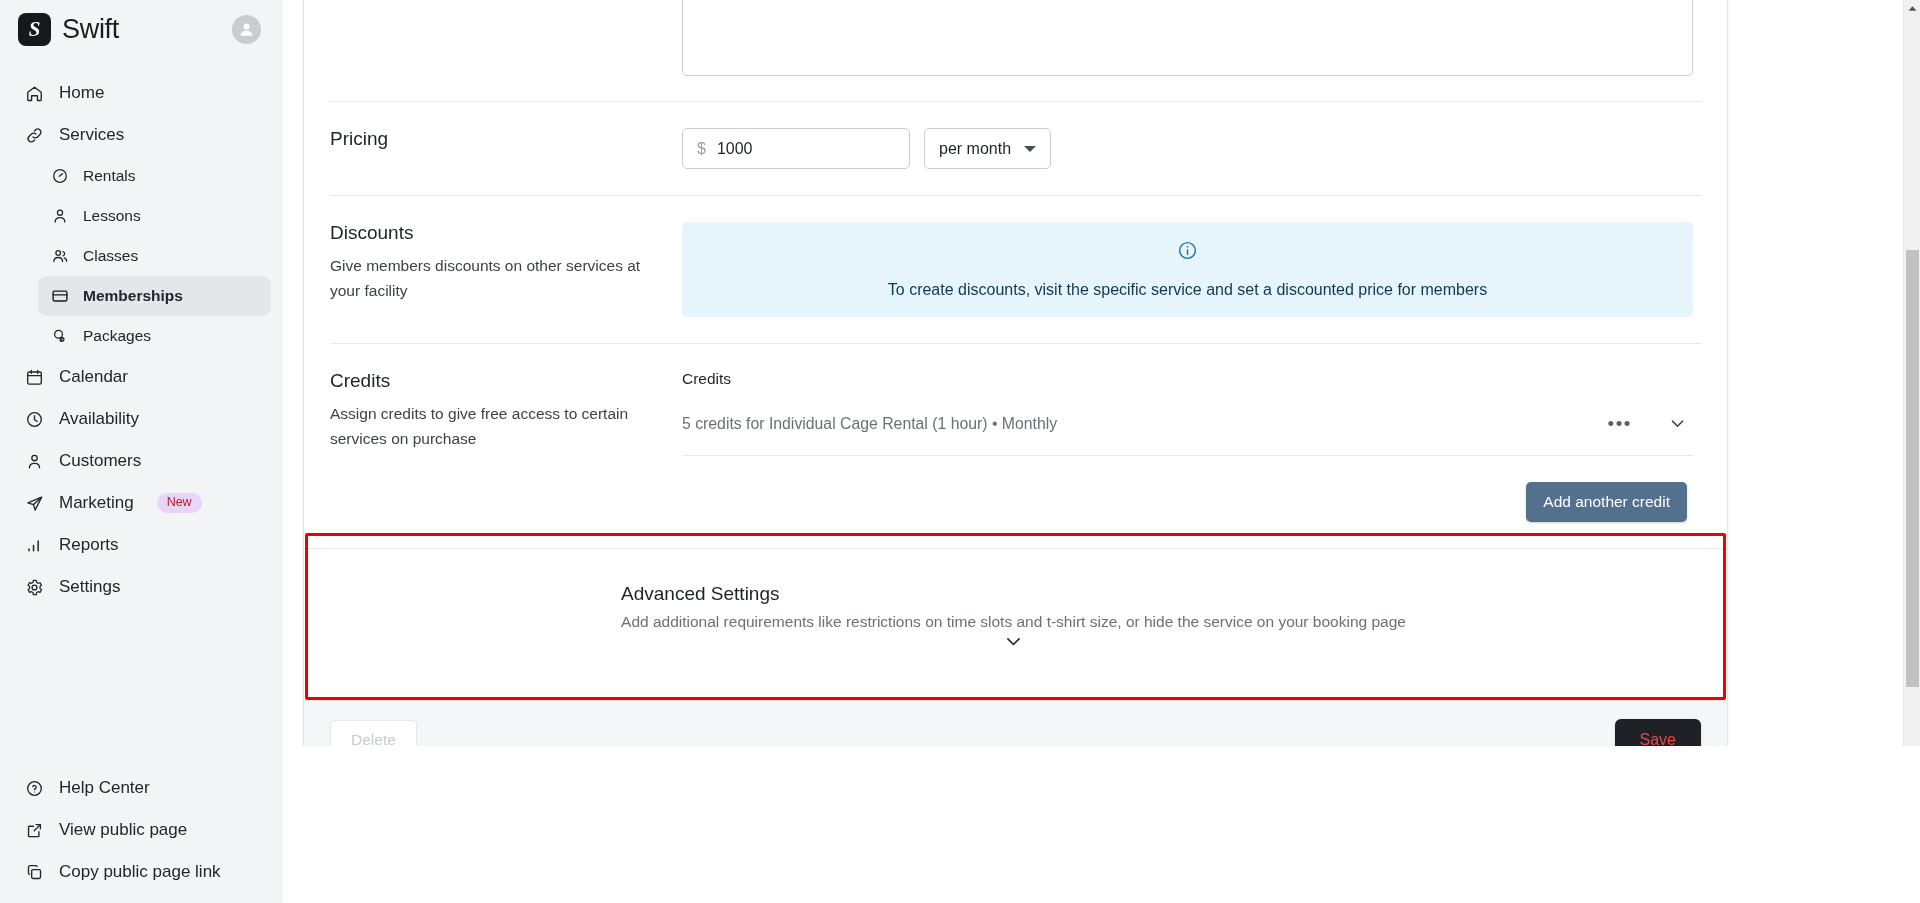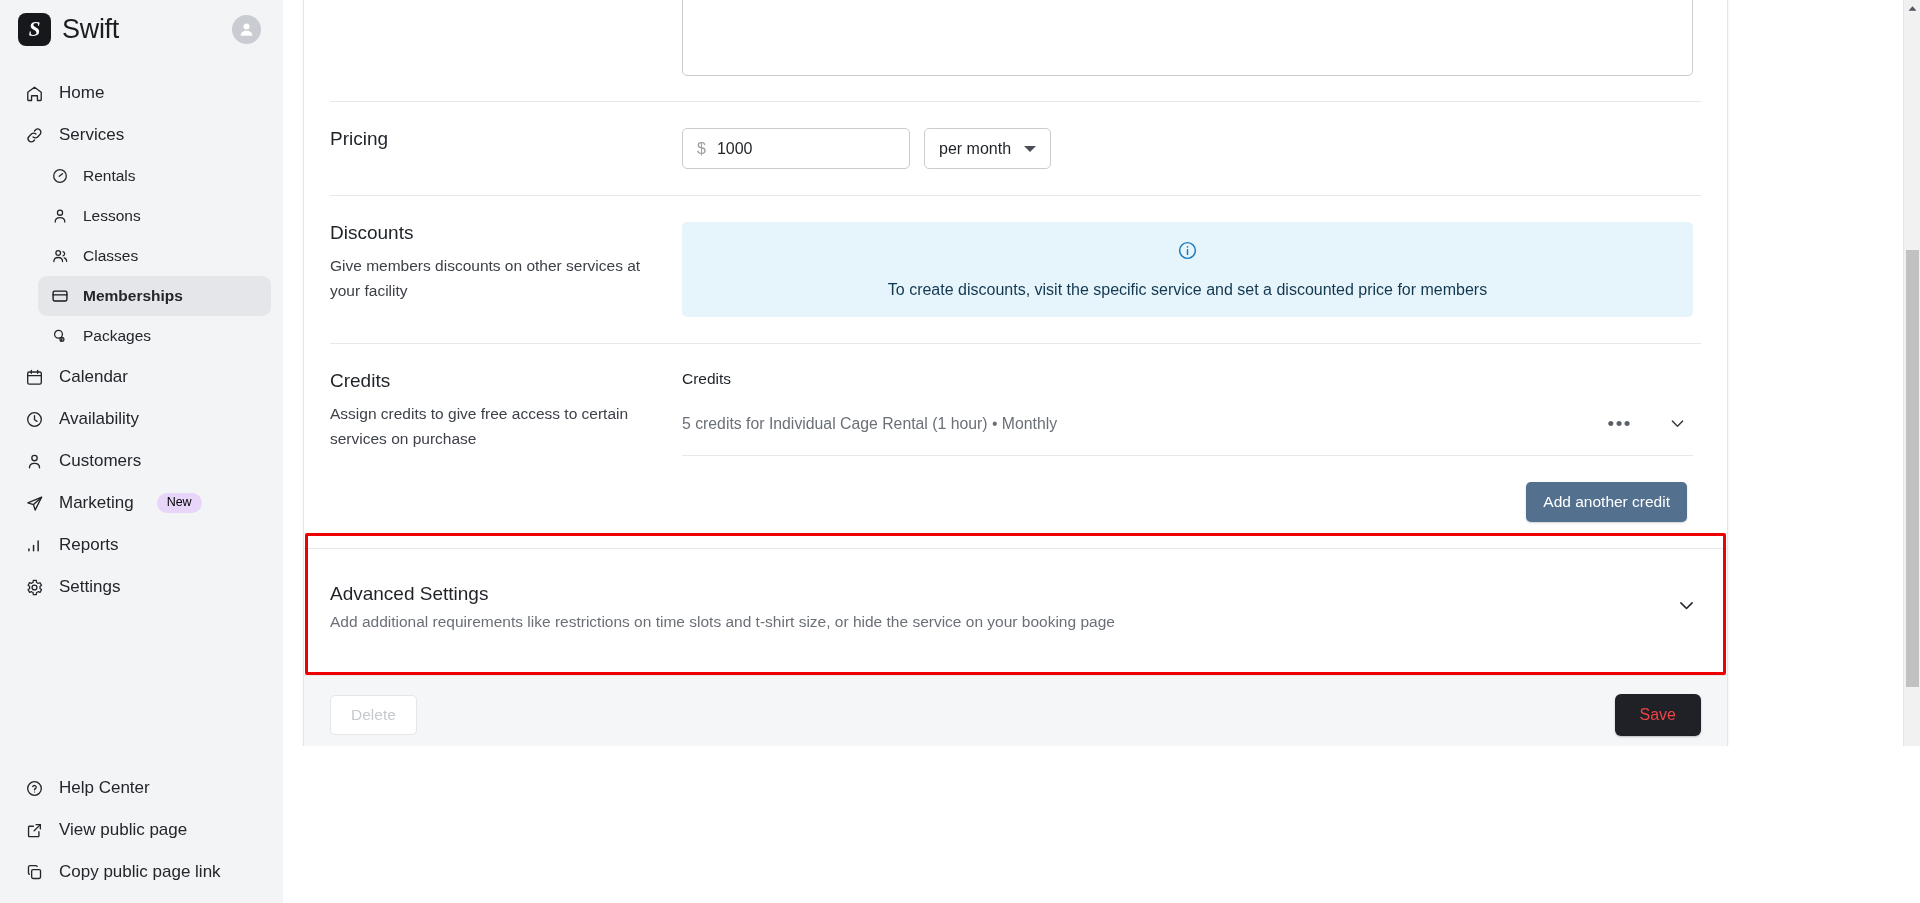--- a/index.html
+++ b/index.html
@@ -50,21 +50,21 @@
     display: flex; align-items: center; gap: 14px;
     height: 42px; padding: 0 12px; border-radius: 9px;
     font-size: 17px; color: #23262b; cursor: pointer;
     position: relative;
   }
   .nav-item .ico { width: 21px; height: 21px; display: flex; align-items: center; justify-content: center; flex: 0 0 21px; }
   .nav-item.sub { margin-left: 26px; font-size: 15.5px; height: 40px; }
   .nav-item.sub .ico { width: 19px; height: 19px; flex: 0 0 19px; }
   .nav-item.active { background: #e4e6e9; font-weight: 700; }
   .badge-new {
-    background: #e8d5fa; color: #000000;
+    background: #e8d5fa; color: #b91c1c;
     font-size: 12.5px; border-radius: 11px;
     padding: 3px 10px 4px; margin-left: 9px; line-height: 1;
   }
   .nav-spacer { flex: 1 1 auto; }
   .nav-bottom { padding: 0 12px 10px; }
 
   
   .main {
     flex: 1 1 auto; position: relative;
     background: #ffffff;
@@ -161,20 +161,21 @@
     position: absolute;
     left: 1px; right: 1px; top: -16px; bottom: -14px;
     border: 3px solid #ee0000;
     border-radius: 2px;
     pointer-events: none;
   }
   .adv-inner {
     display: flex; align-items: center;
     padding: 34px 30px 30px 26px;
     cursor: pointer;
+    flex-direction: column;
   }
   .adv-texts { flex: 1 1 auto; }
   .adv-title { font-size: 19px; color: #1f2328; margin-bottom: 8px; }
   .adv-desc { font-size: 15.5px; color: #6b7077; }
 
   .footer-bar {
     display: flex; align-items: center; justify-content: space-between;
     background: #f5f6f7;
     border-top: 1px solid #e6e8ea;
     border-radius: 0 0 10px 10px;

